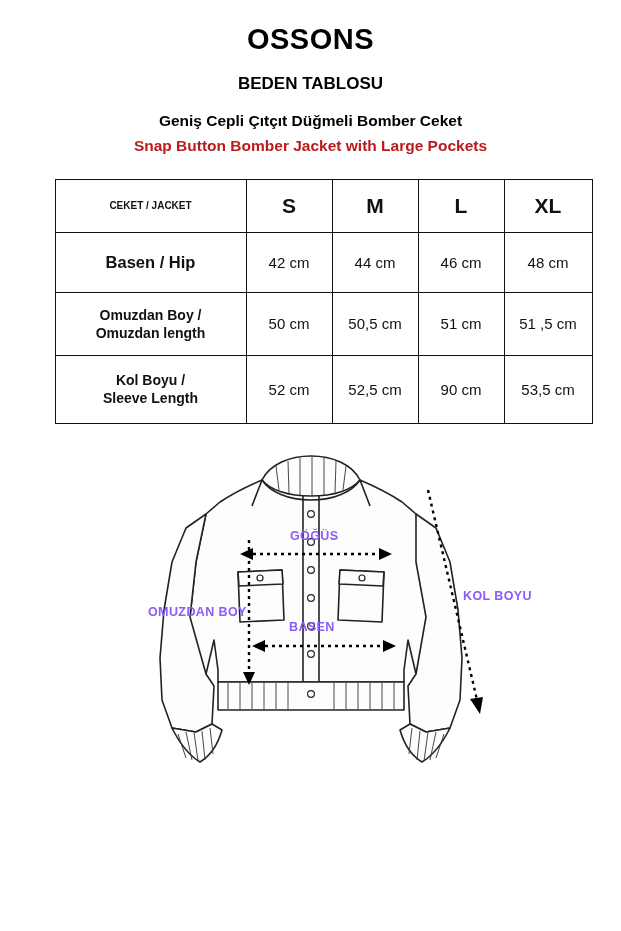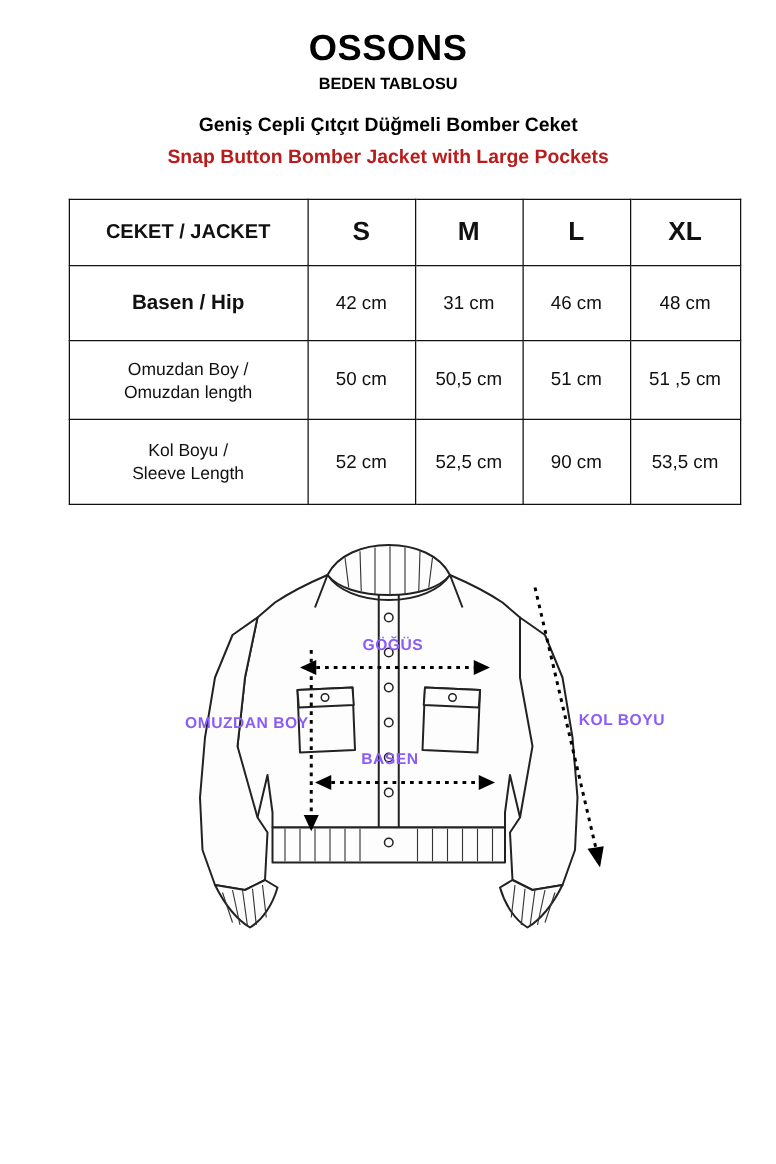--- a/index.html
+++ b/index.html
@@ -28,23 +28,23 @@
     padding-top: 24px;
   }
   .brand {
     font-size: 29px;
     font-weight: bold;
     letter-spacing: 0.5px;
     line-height: 1.1;
     color: #000;
   }
   .subtitle {
-    font-size: 13px;
-    font-weight: bold;
-    margin-top: 3px;
+    font-size: 17px;
+    font-weight: bold;
+    margin-top: 18px;
     color: #000;
   }
   .desc-tr {
     font-size: 15.5px;
     font-weight: bold;
     margin-top: 18px;
     color: #000;
   }
   .desc-en {
     font-size: 15.5px;
@@ -69,35 +69,35 @@
     vertical-align: middle;
     padding: 6px 2px;
   }
   .col-label { width: 186px; }
   .col-s { width: 81px; }
   .col-m { width: 81px; }
   .col-l { width: 81px; }
   .col-xl { width: 83px; }
 
   .hdr-label {
-    font-size: 16px;
+    font-size: 10px;
     font-weight: bold;
     height: 40px;
   }
   .hdr-size {
     font-size: 21px;
     font-weight: bold;
   }
   .row-label-big {
     font-size: 16.5px;
     font-weight: bold;
   }
   .row-label-small {
     font-size: 14px;
-    font-weight: normal;
+    font-weight: bold;
     line-height: 1.3;
   }
   .cell-val {
     font-size: 15px;
   }
   .r1 td { height: 47px; }
   .r2 td { height: 47px; }
   .r3 td { height: 50px; }
   .r4 td { height: 55px; }
 
@@ -112,21 +112,21 @@
   .anno {
     position: absolute;
     font-size: 12.5px;
     font-weight: bold;
     letter-spacing: 0.4px;
     color: #8b5cf6;
     white-space: nowrap;
   }
   #anno-gogus { left: 290px; top: 87px; }
   #anno-basen { left: 289px; top: 178px; }
-  #anno-omuzdan { left: 148px; top: 149px; }
+  #anno-omuzdan { left: 148px; top: 163px; }
   #anno-kol { left: 463px; top: 147px; }
 </style>
 </head>
 <body>
 
 <div class="page">
 
   <div class="header">
     <div class="brand">OSSONS</div>
     <div class="subtitle">BEDEN TABLOSU</div>
@@ -140,21 +140,21 @@
           <tr>
         <td class="col-label hdr-label">CEKET / JACKET</td>
         <td class="col-s hdr-size">S</td>
         <td class="col-m hdr-size">M</td>
         <td class="col-l hdr-size">L</td>
         <td class="col-xl hdr-size">XL</td>
       </tr>
       <tr class="r2">
         <td class="row-label-big">Basen / Hip</td>
         <td class="cell-val">42 cm</td>
-        <td class="cell-val">31 cm</td>
+        <td class="cell-val">44 cm</td>
         <td class="cell-val">46 cm</td>
         <td class="cell-val">48 cm</td>
       </tr>
       <tr class="r3">
         <td class="row-label-small">
           <div>Omuzdan Boy /</div>
           <div>Omuzdan length</div>
         </td>
         <td class="cell-val">50 cm</td>
         <td class="cell-val">50,5 cm</td>

